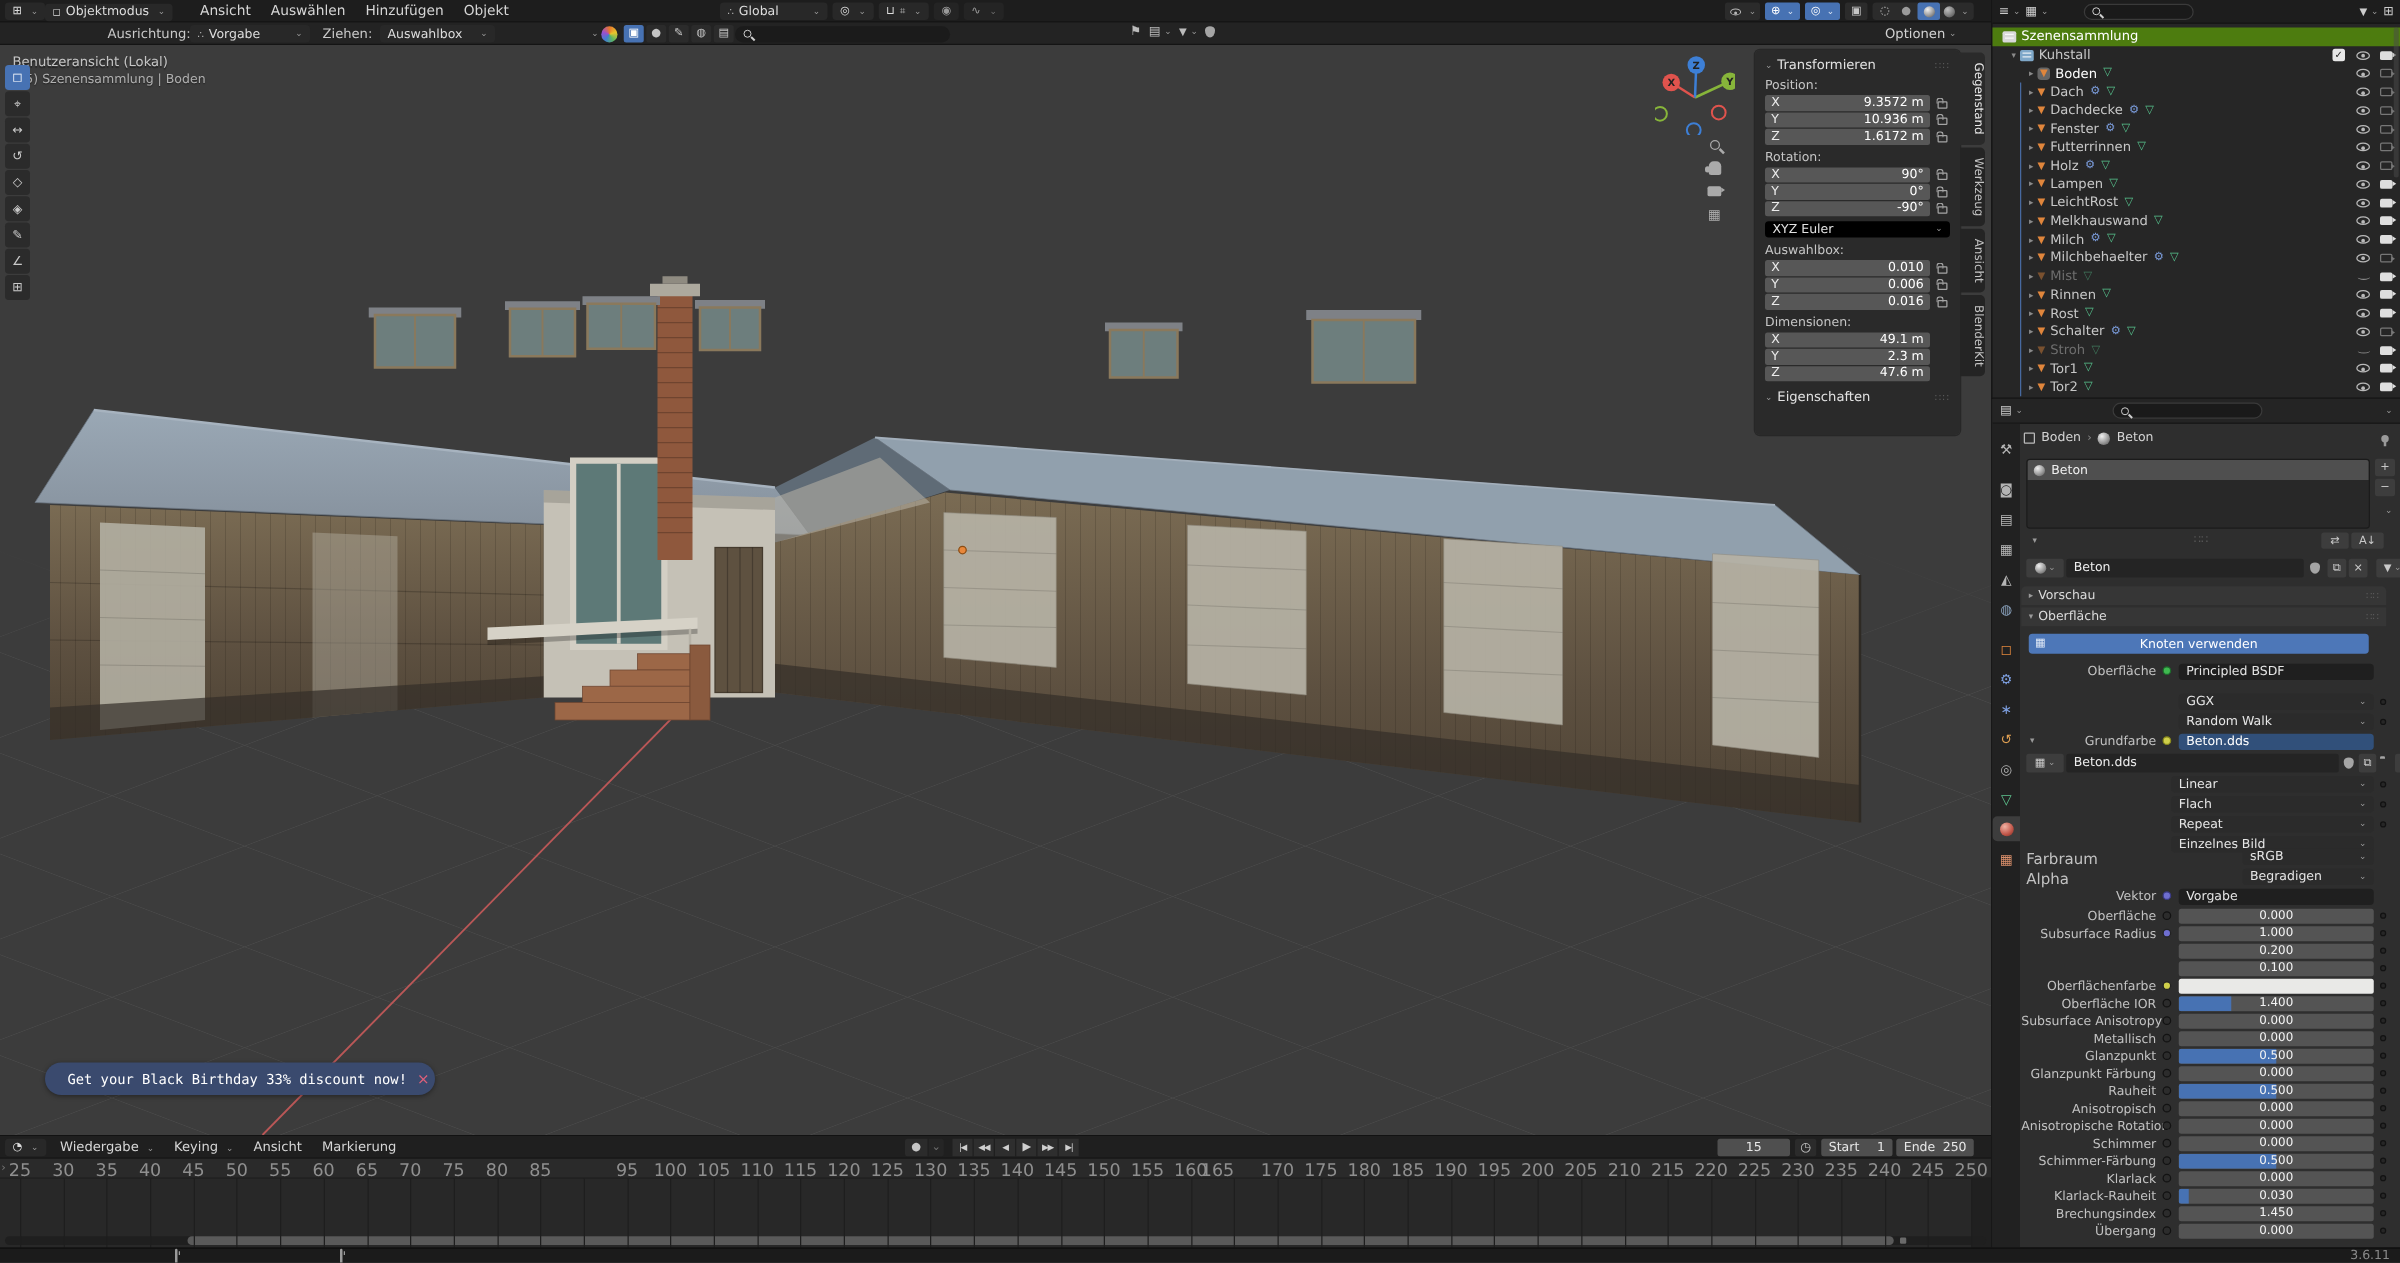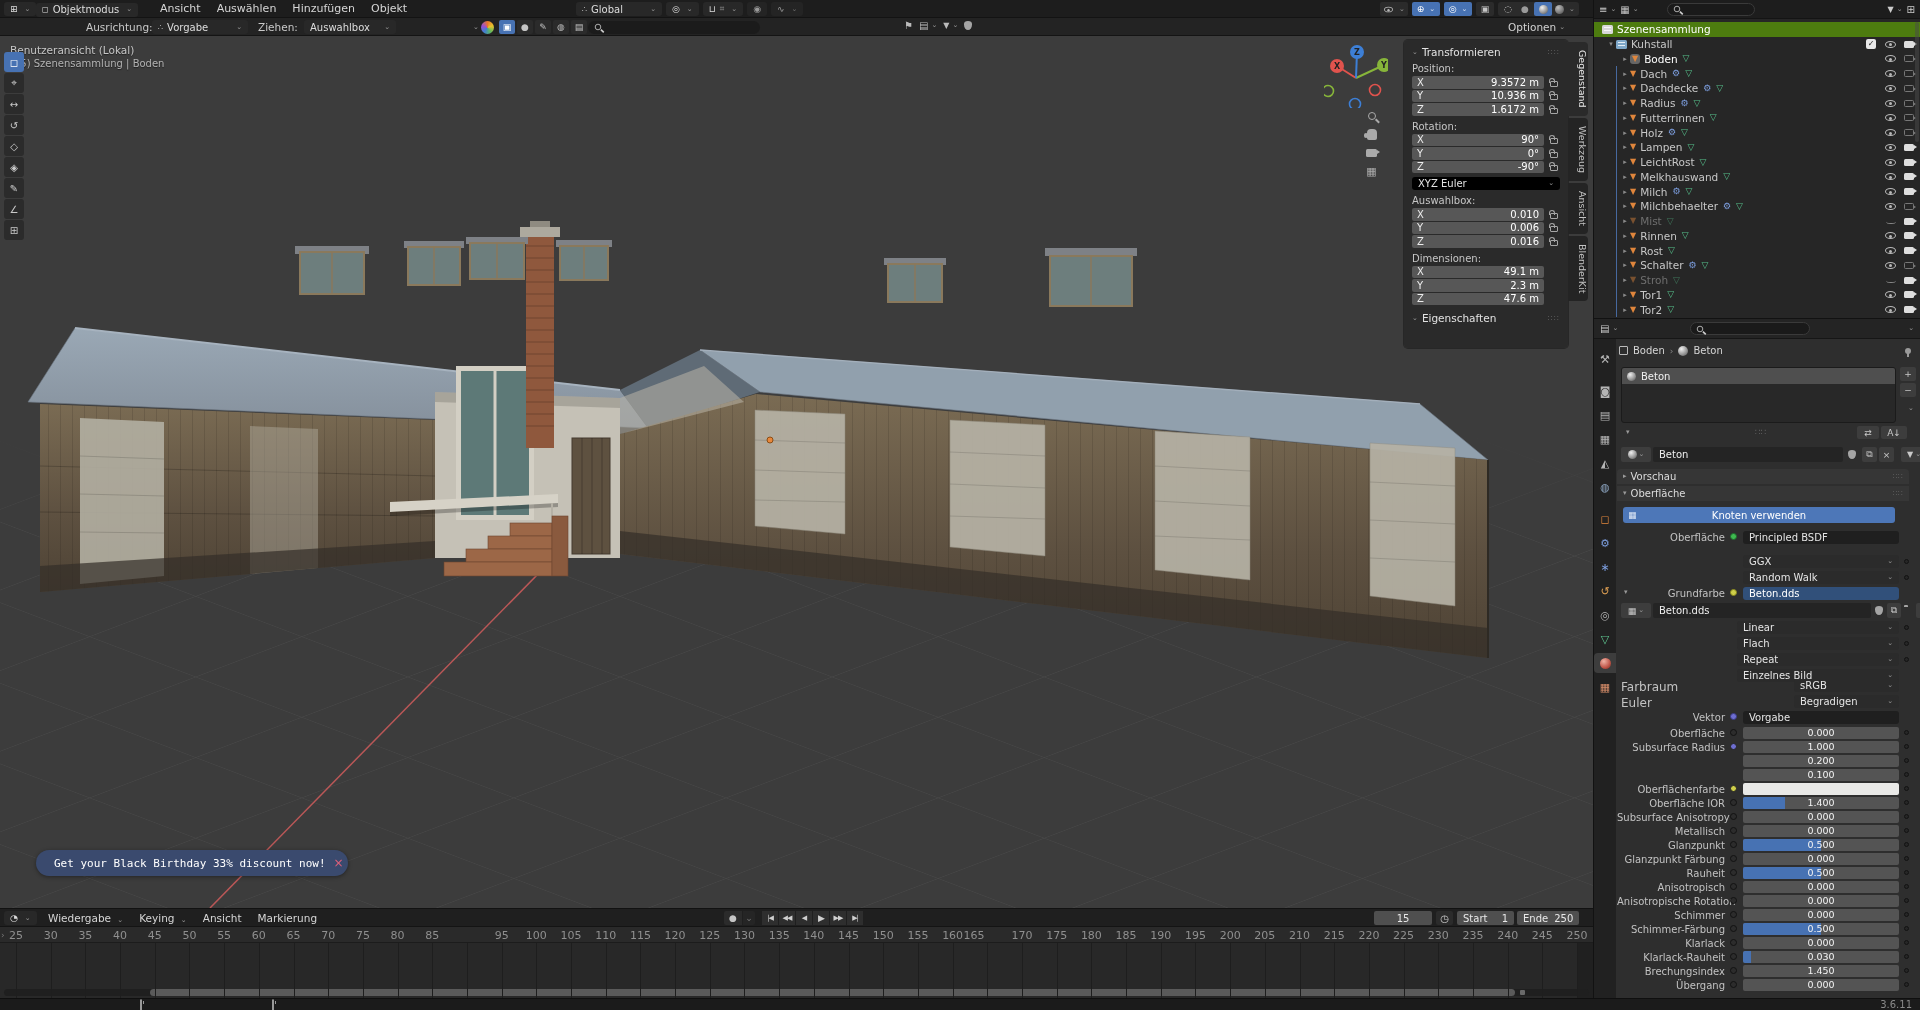--- a/index.html
+++ b/index.html
@@ -97,21 +97,21 @@
   .hdrbar{position:absolute;left:0;width:292px;height:15px;background:#363636;display:flex;align-items:center;gap:4px;padding:0 6px;font-size:10px;color:#dcdcdc}
   .shield{width:8px;height:9px;background:#a5a5a5;border-radius:4px 4px 50% 50%/3px 3px 60% 60%}
   .folder{width:10px;height:7px;background:#a5a5a5;border-radius:1px;position:relative}
   .folder::before{content:"";position:absolute;left:0;top:-2px;width:4px;height:2px;background:#a5a5a5;border-radius:1px 1px 0 0}
   .pin{width:6px;height:6px;border-radius:50%;background:#9a9a9a;position:relative}
   .pin::after{content:"";position:absolute;left:2.2px;top:5px;width:1.4px;height:4px;background:#9a9a9a}
   .cube{width:9px;height:9px;border:1.2px solid #bbb;border-radius:1px}
   
   #tl-head{position:absolute;left:0;top:0;width:100%;height:18px;background:#1f1f1f;border-bottom:1px solid #141414}
   #tl-ruler{position:absolute;left:0;top:18px;width:100%;height:16px;background:#2a2a2a;border-bottom:1px solid #1c1c1c}
-  .tick{position:absolute;top:2px;transform:translateX(-50%);font-size:11px;color:#8f8f8f}
+  .tick{position:absolute;top:2px;transform:translateX(-50%);font-size:14px;color:#8f8f8f}
   #tl-track{position:absolute;left:0;top:34px;width:100%;height:56px;background:#282828}
   .vline{position:absolute;top:0;bottom:0;width:1px;background:#1e1e1e}
   .tl-field{position:absolute;top:2px;height:14px;background:#4f4f4f;border-radius:2px;display:flex;align-items:center;font-size:10px;color:#e8e8e8;padding:0 6px;gap:6px}
   .pbtn{display:inline-flex;align-items:center;justify-content:center;width:16px;height:14px;background:#2e2e2e;color:#cfcfcf;font-size:7px;letter-spacing:-1px}
   
   #notif{position:absolute;left:36px;top:814px;width:312px;height:26px;background:#3a4a6e;border-radius:13px;display:flex;align-items:center;padding:0 10px;gap:8px;box-shadow:0 1px 4px rgba(0,0,0,.4)}
   #notif .txt{font-family:"DejaVu Sans Mono",monospace;font-size:11px;color:#fff;white-space:nowrap}
   .bkball{width:13px;height:13px;border-radius:50%;background:conic-gradient(#e8762c,#e8c52c,#5fb85f,#3f7fd0,#9a4fd0,#e8762c)}
   .mouseicon{width:7px;height:10px;border:1px solid #9a9a9a;border-radius:3.5px;position:relative}
   .mouseicon::after{content:"";position:absolute;left:2.4px;top:1px;width:1px;height:3px;background:#9a9a9a}
@@ -727,21 +727,21 @@
         <span class="meshicon">▽</span>
         <span class="i-eye" style="position:absolute;right:24px"></span>
         <span class="cam off" style="position:absolute;right:6px"></span>
       </div>
       <div class="ol-row" style="top: 76.75px;">
         <span style="width:26px"></span>
         <span class="disc">▸</span>
         <span style="display:inline-flex">
           <span class="objicon">▼</span>
         </span>
-        <span class="nm">Radius</span>
+        <span class="nm">Fenster</span>
         <span class="modicon">⚙</span>
         <span class="meshicon">▽</span>
         <span class="i-eye" style="position:absolute;right:24px"></span>
         <span class="cam off" style="position:absolute;right:6px"></span>
       </div>
       <div class="ol-row" style="top: 91.5px;">
         <span style="width:26px"></span>
         <span class="disc">▸</span>
         <span style="display:inline-flex">
           <span class="objicon">▼</span>
@@ -1063,21 +1063,21 @@
       </div>
     
     <div class="p-abs" style="left:0;top:360px;width:300px;height:13px">
       <span class="p-lab-l">Farbraum</span>
       <span class="p-drop" style="left:177px;width:105px">
           <span>sRGB</span>
           <span class="caret">⌄</span>
         </span>
     </div>
     <div class="p-abs" style="left:0;top:376px;width:300px;height:13px">
-      <span class="p-lab-l">Euler</span>
+      <span class="p-lab-l">Alpha</span>
       <span class="p-drop" style="left:177px;width:105px">
           <span>Begradigen</span>
           <span class="caret">⌄</span>
         </span>
     </div>
     
     <div class="p-abs" style="left:0;top:392px;width:300px;height:13px">
       <span class="p-lab">Vektor</span>
       <span class="sock" style="background:#6e6ed0;border-color:#3a3a85"></span>
       <span class="p-node" style="left:126px;width:156px">

